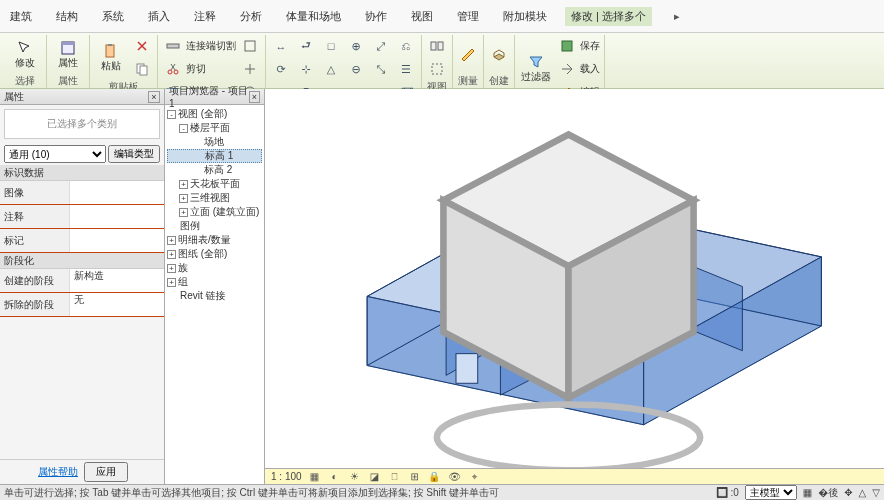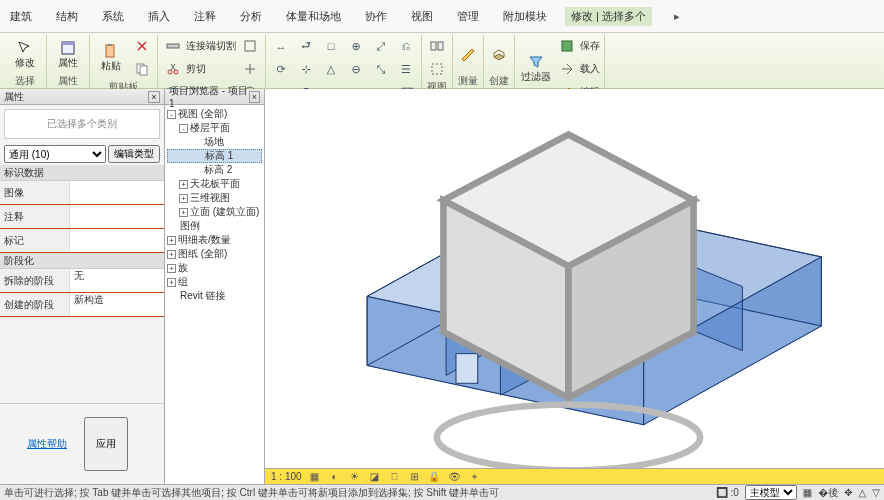--- a/index.html
+++ b/index.html
@@ -46,30 +46,30 @@
 .tree{flex:1;overflow:auto;font-size:10px;padding:2px}
 .tnode{display:flex;align-items:center;height:14px;gap:2px;white-space:nowrap}
 .tnode .tw{width:9px;height:9px;border:1px solid #888;text-align:center;line-height:7px;font-size:8px;background:#fff}
 .tnode.sel{background:#cde;border:1px dotted #58a}
 .ind1{padding-left:12px}.ind2{padding-left:24px}
 
 
 .viewport{flex:1;position:relative;background:#fff;overflow:hidden}
 .viewport svg{width:100%;height:100%}
 .nav-cube{position:absolute;top:6px;right:6px;width:50px;height:50px}
-.view-bar{position:absolute;bottom:0;left:0;right:0;height:16px;background:#fde047;border-top:1px solid #aaa;display:flex;align-items:center;padding:0 6px;gap:6px;font-size:10px;color:#444}
+.view-bar{position:absolute;bottom:0;left:0;right:0;height:16px;background:#fef9c3;border-top:1px solid #aaa;display:flex;align-items:center;padding:0 6px;gap:6px;font-size:10px;color:#444}
 .view-bar .ico{width:14px;height:14px;display:inline-flex;align-items:center;justify-content:center;color:#555}
 
 
 .status{height:16px;background:#e8e8e8;border-top:1px solid #aaa;display:flex;align-items:center;padding:0 4px;font-size:10px;color:#444;justify-content:space-between}
 .status .right{display:flex;gap:6px;align-items:center}
 .status .right .sb{display:inline-flex;align-items:center;gap:2px}
 .help-link{color:#06c;text-decoration:underline;padding:2px 4px;font-size:10px}
 .apply-row{display:flex;justify-content:center;align-items:center;border-top:1px solid #ccc;margin-top:auto}
-.apply-row button{font-size:10px;margin:13px;padding:18px 10px}
+.apply-row button{font-size:10px;margin:2px;padding:1px 10px}
 </style>
 </head>
 <body>
 
 <div class="app">
 
   <div class="menubar" id="menubar">
       <span>建筑</span>
       <span>结构</span>
       <span>系统</span>
@@ -320,26 +320,26 @@
           <div class="prop-row">
             <div class="k">注释</div>
             <div class="v"></div>
           </div>
           <div class="prop-row">
             <div class="k">标记</div>
             <div class="v"></div>
           </div>
           <div class="prop-cat">阶段化</div>
           <div class="prop-row">
+            <div class="k">创建的阶段</div>
+            <div class="v">新构造</div>
+          </div>
+          <div class="prop-row">
             <div class="k">拆除的阶段</div>
             <div class="v">无</div>
-          </div>
-          <div class="prop-row">
-            <div class="k">创建的阶段</div>
-            <div class="v">新构造</div>
           </div>
         </div>
       <div class="apply-row">
         <span class="help-link">属性帮助</span>
         <button>应用</button>
       </div>
     </div>
 
     <div class="browser">
       <div class="panel-hd">

